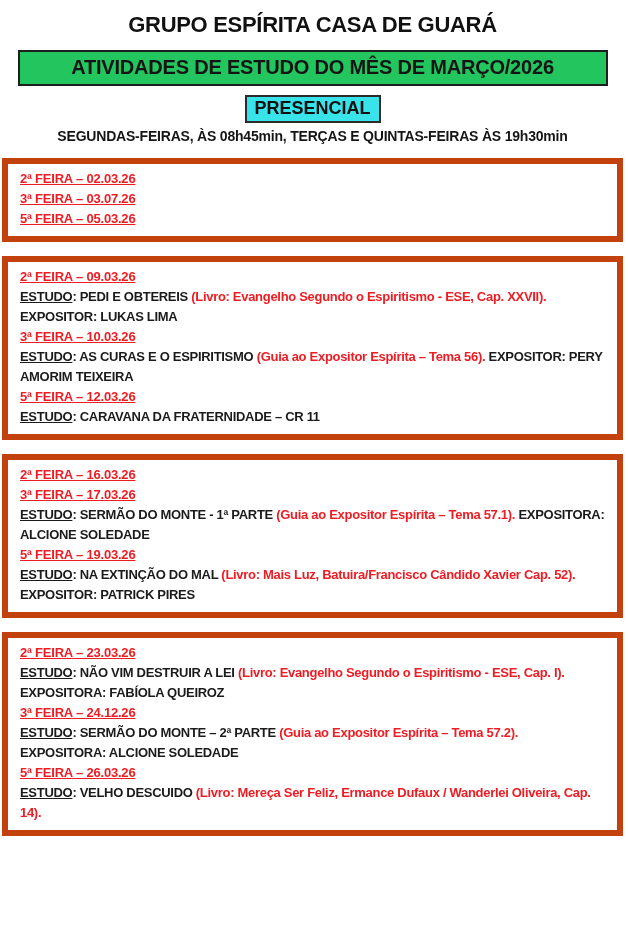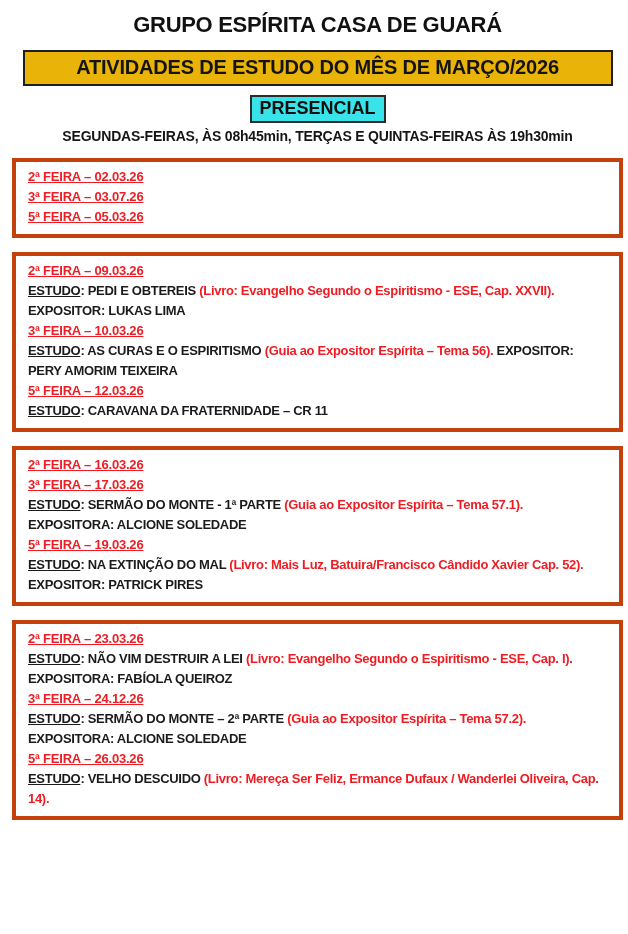--- a/index.html
+++ b/index.html
@@ -3,45 +3,45 @@
 <meta charset="utf-8">
 <style>
   * { margin:0; padding:0; box-sizing:border-box; }
   html,body { background:#ffffff; }
   body {
     width:628px; height:934px;
     font-family:"Liberation Sans", sans-serif;
     font-weight:bold; color:#1b1b1b;
     overflow:hidden;
   }
-  .page { width:628px; height:934px; padding:10px 5px 6px 12px; }
+  .page { width:628px; height:934px; padding:10px 5px 6px 2px; }
 
   .title {
     text-align:center; font-size:22px; letter-spacing:-0.3px;
     color:#111; margin:2px 0 9px 0;
   }
   .banner {
     margin:12px auto 9px auto; width:590px;
-    background:#eab308; border:2px solid #1f1f1f;
+    background:#22c55e; border:2px solid #1f1f1f;
     text-align:center; font-size:20px; letter-spacing:-0.2px;
     color:#141414; padding:4px 0 5px 0;
   }
   .mode-badge {
     margin:0 auto 5px auto; width:136px;
     background:#39E3EA; border:2px solid #2b2b2b;
     text-align:center; font-size:18px; color:#101010;
     padding:1px 0 2px 0;
   }
   .hours {
     text-align:center; font-size:14px; letter-spacing:-0.2px;
     color:#151515; margin-bottom:14px;
   }
 
   .week-box {
-    border:4px solid #c2410c;
+    border:6px solid #c2410c;
     margin:0 0 14px 0;
     padding:5px 10px 7px 12px;
     background:#ffffff;
   }
   .entry-date {
     color:#EE1C23; font-size:13px; line-height:20px;
     letter-spacing:-0.2px;
     text-decoration:underline;
     width:-moz-fit-content; width:fit-content;
   }

